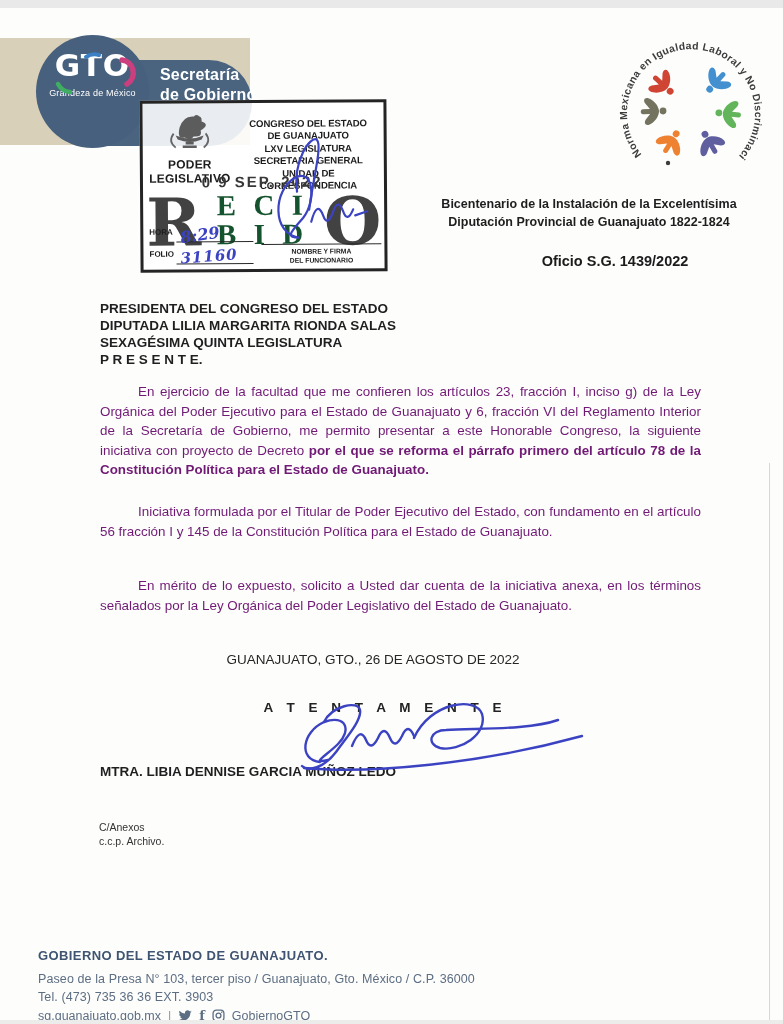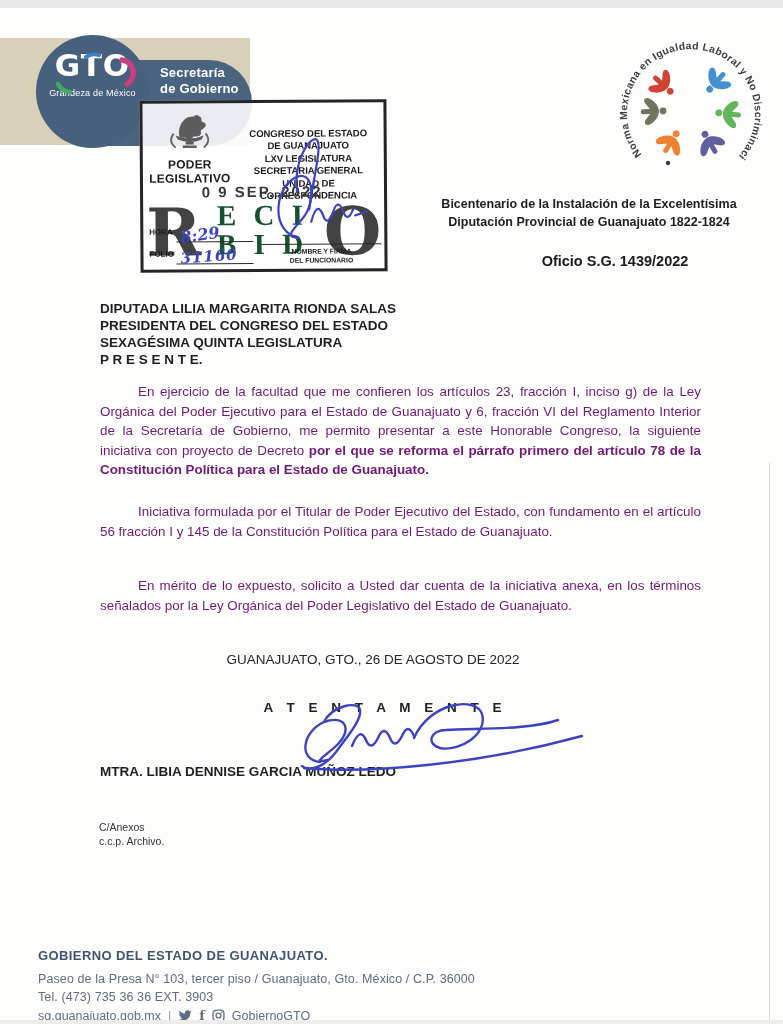--- a/index.html
+++ b/index.html
@@ -14,37 +14,37 @@
   .pill-rect  { position:absolute; left:95px; top:52px; width:157px; height:86px;
                 background:#4a6480; border-radius:0 44px 44px 0; }
   .pill-circle{ position:absolute; left:36px; top:27px; width:113px; height:113px;
                 background:#46607d; border-radius:50%; }
   .gto-wrap { position:absolute; left:36px; top:42px; width:113px; text-align:center; z-index:3; }
   .gto-text { font-size:31px; font-weight:bold; color:#fff; letter-spacing:1px; line-height:1;
               font-family:"DejaVu Sans", sans-serif; }
   .gto-accents { position:absolute; left:0; top:0; width:113px; height:60px; pointer-events:none; }
   .gto-tagline { font-size:9px; color:#fff; margin-top:7px; letter-spacing:.2px; }
   .secretaria { position:absolute; left:160px; top:57px; z-index:2; color:#fff;
-                font-weight:bold; font-size:13px; line-height:1.25; letter-spacing:.2px; }
+                font-weight:bold; font-size:16px; line-height:1.25; letter-spacing:.2px; }
   
   .cert-seal { position:absolute; left:606px; top:18px; width:170px; height:170px; }
   
   .bicentenario { position:absolute; left:398px; top:187px; width:382px; text-align:center;
                   font-weight:bold; font-size:12.5px; line-height:1.45; color:#1e1e1e; }
   .oficio { position:absolute; left:470px; top:245px; width:290px; text-align:center;
             font-weight:bold; font-size:14.5px; color:#1b1b1b; }
   
   .stamp { position:absolute; left:140px; top:92px; width:247px; height:172px;
            border:3px solid #242424; background:rgba(255,255,255,0.88);
            transform:rotate(-0.4deg); z-index:4; }
   .stamp-head { display:flex; padding:2px 2px 0 2px; }
   .stamp-head-left { width:90px; text-align:center; }
   .poder { font-size:12px; font-weight:bold; color:#1c1c1c; letter-spacing:.2px; margin-top:-2px; }
   .stamp-head-right { flex:1; text-align:center; font-weight:bold; color:#1c1c1c;
-                      font-size:9.6px; line-height:1.3; padding-top:23px; letter-spacing:-0.1px; }
+                      font-size:9.6px; line-height:1.3; padding-top:13px; letter-spacing:-0.1px; }
   .recibido-row { display:flex; align-items:flex-end; justify-content:space-between;
                   padding:0 3px; margin-top:-6px; height:62px; }
   .rec-big { font-family:"DejaVu Serif", serif; font-weight:bold; font-size:66px; line-height:.82;
              color:#424242; letter-spacing:0; }
   .rec-mid { flex:1; text-align:center; }
   .rec-date { font-size:15px; font-weight:bold; letter-spacing:2px; color:#383838; }
   .rec-letters { font-family:Liberation Serif, serif; font-weight:bold; font-size:29px;
                  letter-spacing:5px; color:#14532d; line-height:1; margin-top:1px; }
   .fill-left { position:absolute; left:6px; bottom:4px; width:104px; font-size:8px; font-weight:bold; color:#1c1c1c; }
   .fill-row { display:flex; align-items:center; height:22px; }
@@ -186,22 +186,22 @@
       </g>
     </svg>
     <div class="firma-block">
       <div class="sig-line"></div>
       <div class="firma-lbl">NOMBRE Y FIRMA</div>
       <div class="firma-lbl">DEL FUNCIONARIO</div>
     </div>
   </div>
 
   <div class="recipient">
+    <div>PRESIDENTA DEL CONGRESO DEL ESTADO</div>
     <div>DIPUTADA LILIA MARGARITA RIONDA SALAS</div>
-    <div>PRESIDENTA DEL CONGRESO DEL ESTADO</div>
     <div>SEXAGÉSIMA QUINTA LEGISLATURA</div>
     <div>P R E S E N T E.</div>
   </div>
 
   <p class="body-par p1"><span>En ejercicio de la facultad que me confieren los artículos 23, fracción I, inciso g) de la Ley Orgánica del Poder Ejecutivo para el Estado de Guanajuato y 6, fracción VI del Reglamento Interior de la Secretaría de Gobierno, me permito presentar a este Honorable Congreso, la siguiente iniciativa con proyecto de Decreto </span><b>por el que se reforma el párrafo primero del artículo 78 de la Constitución Política para el Estado de Guanajuato.</b></p>
   <p class="body-par p2">Iniciativa formulada por el Titular de Poder Ejecutivo del Estado, con fundamento en el artículo 56 fracción I y 145 de la Constitución Política para el Estado de Guanajuato.</p>
   <p class="body-par p3">En mérito de lo expuesto, solicito a Usted dar cuenta de la iniciativa anexa, en los términos señalados por la Ley Orgánica del Poder Legislativo del Estado de Guanajuato.</p>
 
   <div class="dateline">GUANAJUATO, GTO., 26 DE AGOSTO DE 2022</div>
   <div class="atentamente">A T E N T A M E N T E</div>

